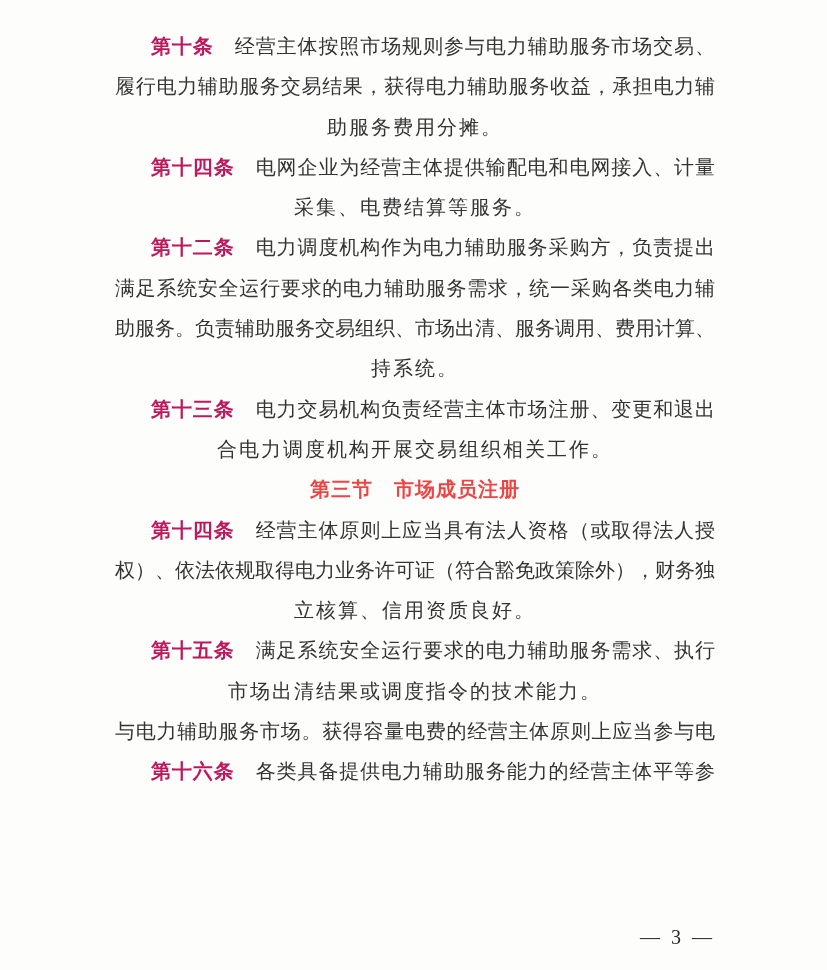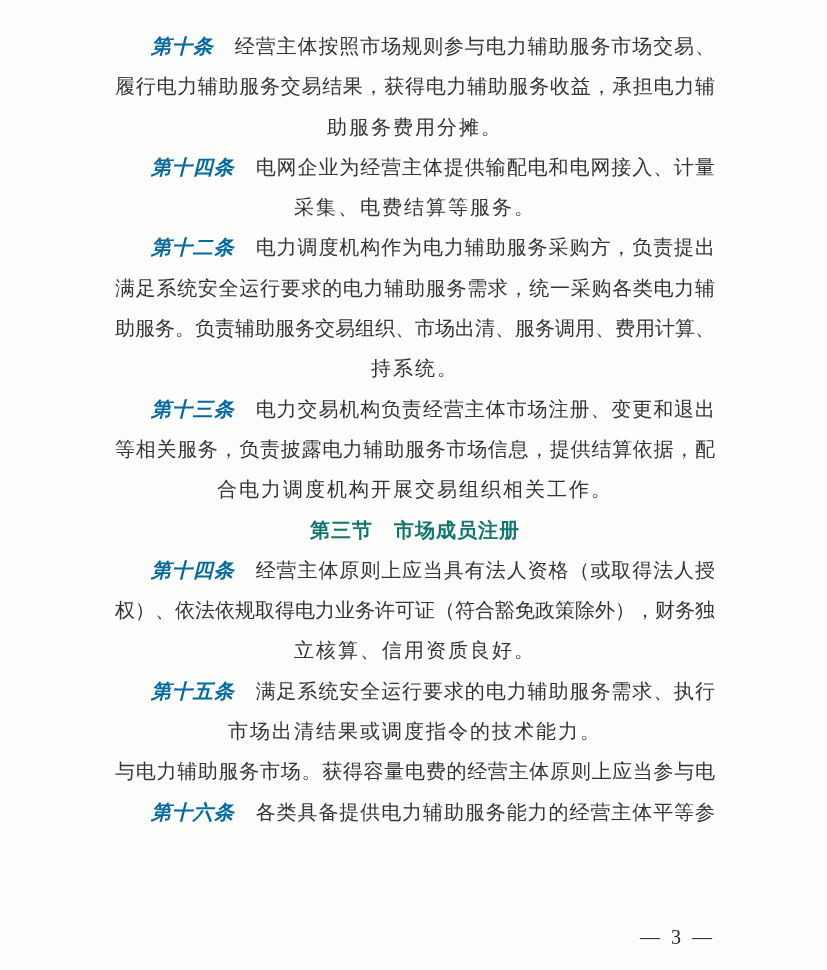--- a/index.html
+++ b/index.html
@@ -36,27 +36,26 @@
   }
   .first {
     text-indent: 36px;
   }
   .end {
     text-align: center;
     letter-spacing: 2px;
   }
   .art {
     font-weight: bold;
-    color: #0369a1;
-    font-style: italic;
+    color: #be185d;
   }
   .heading {
     text-align: center;
     font-weight: bold;
-    color: #0f766e;
+    color: #ef4444;
     letter-spacing: 1px;
   }
   .page-number {
     position: absolute;
     top: 922px;
     right: 112px;
     font-size: 20px;
     line-height: 30px;
     color: #2b2b2b;
     letter-spacing: 3px;
@@ -74,21 +73,20 @@
 
     <div class="line first just"><span class="art">第十四条　</span><span>电网企业为经营主体提供输配电和电网接入、计量</span></div>
     <div class="line end">采集、电费结算等服务。</div>
 
     <div class="line first just"><span class="art">第十二条　</span><span>电力调度机构作为电力辅助服务采购方，负责提出</span></div>
     <div class="line just">满足系统安全运行要求的电力辅助服务需求，统一采购各类电力辅</div>
     <div class="line just">助服务。负责辅助服务交易组织、市场出清、服务调用、费用计算、</div>
     <div class="line end">持系统。</div>
 
     <div class="line first just"><span class="art">第十三条　</span><span>电力交易机构负责经营主体市场注册、变更和退出</span></div>
-    <div class="line just">等相关服务，负责披露电力辅助服务市场信息，提供结算依据，配</div>
     <div class="line end">合电力调度机构开展交易组织相关工作。</div>
 
     <div class="line heading">第三节　市场成员注册</div>
 
     <div class="line first just"><span class="art">第十四条　</span><span>经营主体原则上应当具有法人资格（或取得法人授</span></div>
     <div class="line just">权）、依法依规取得电力业务许可证（符合豁免政策除外），财务独</div>
     <div class="line end">立核算、信用资质良好。</div>
 
     <div class="line first just"><span class="art">第十五条　</span><span>满足系统安全运行要求的电力辅助服务需求、执行</span></div>
     <div class="line end">市场出清结果或调度指令的技术能力。</div>

